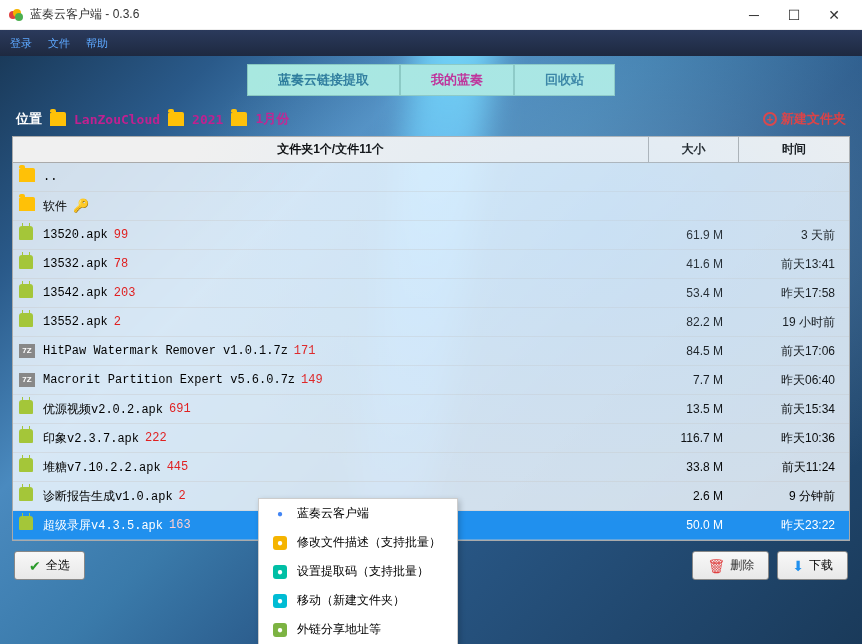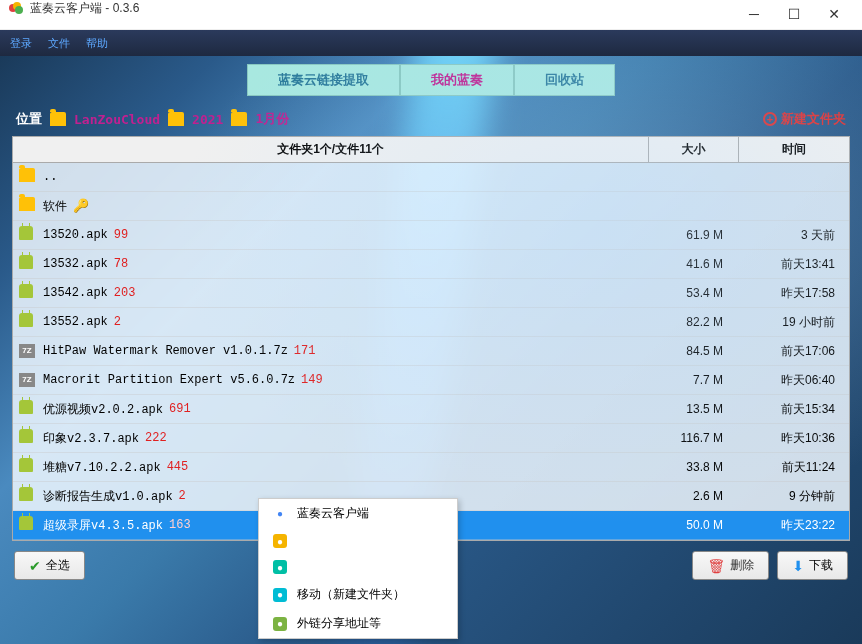--- a/index.html
+++ b/index.html
@@ -1,18 +1,18 @@
 <!DOCTYPE html>
 <html><head>
 <meta charset="utf-8">
 <style>
 * { margin: 0; padding: 0; box-sizing: border-box; }
 body { font-family: "Microsoft YaHei", sans-serif; font-size: 12px; background: #fff; width: 862px; height: 644px; overflow: hidden; position: relative; }
 
-.titlebar { height: 30px; background: #fff; display: flex; padding: 0 8px; border-bottom: 1px solid #eee; }
+.titlebar { height: 30px; background: #fff; display: flex; align-items: center; padding: 0 8px; border-bottom: 1px solid #eee; }
 .titlebar-icon { width: 16px; height: 16px; margin-right: 6px; }
 .titlebar-title { flex: 1; font-size: 12px; color: #333; }
 .win-controls { display: flex; gap: 0; }
 .win-btn { width: 40px; height: 28px; display: flex; align-items: center; justify-content: center; cursor: pointer; font-size: 14px; color: #333; }
 
 .menubar { height: 26px; background: linear-gradient(180deg, #2b3a5c, #1e2940); display: flex; align-items: center; padding: 0 10px; gap: 16px; }
 .menu-item { color: #5da8ff; font-size: 11px; cursor: pointer; }
 
 .content-bg { position: relative; height: 588px; background: linear-gradient(135deg, #1a3a5a 0%, #2a5a8a 15%, #4a8abf 30%, #3a7aaa 45%, #2a5a8a 60%, #1a3a5a 100%); overflow: hidden; }
 .content-bg::before { content: ''; position: absolute; top: -100px; left: 380px; width: 80px; height: 700px; background: linear-gradient(180deg, rgba(120,230,255,0.9), rgba(80,180,255,0.6), rgba(40,100,200,0.3)); transform: rotate(8deg); filter: blur(15px); }
@@ -258,23 +258,25 @@
 </div>
 </div>
 
 <div class="ctx-menu" id="ctx">
     <div class="ctx-item">
       <span class="ctx-ic" style="background:#ffffff;color:#4285f4">●</span>
       <span>蓝奏云客户端</span>
     </div>
     <div class="ctx-item">
       <span class="ctx-ic" style="background:#f5b400;color:#fff">●</span>
+      <span>修改文件描述（支持批量）</span>
     </div>
     <div class="ctx-item">
       <span class="ctx-ic" style="background:#00bfa5;color:#fff">●</span>
+      <span>设置提取码（支持批量）</span>
     </div>
     <div class="ctx-item">
       <span class="ctx-ic" style="background:#00bcd4;color:#fff">●</span>
       <span>移动（新建文件夹）</span>
     </div>
     <div class="ctx-item">
       <span class="ctx-ic" style="background:#7cb342;color:#fff">●</span>
       <span>外链分享地址等</span>
     </div>
   </div>

